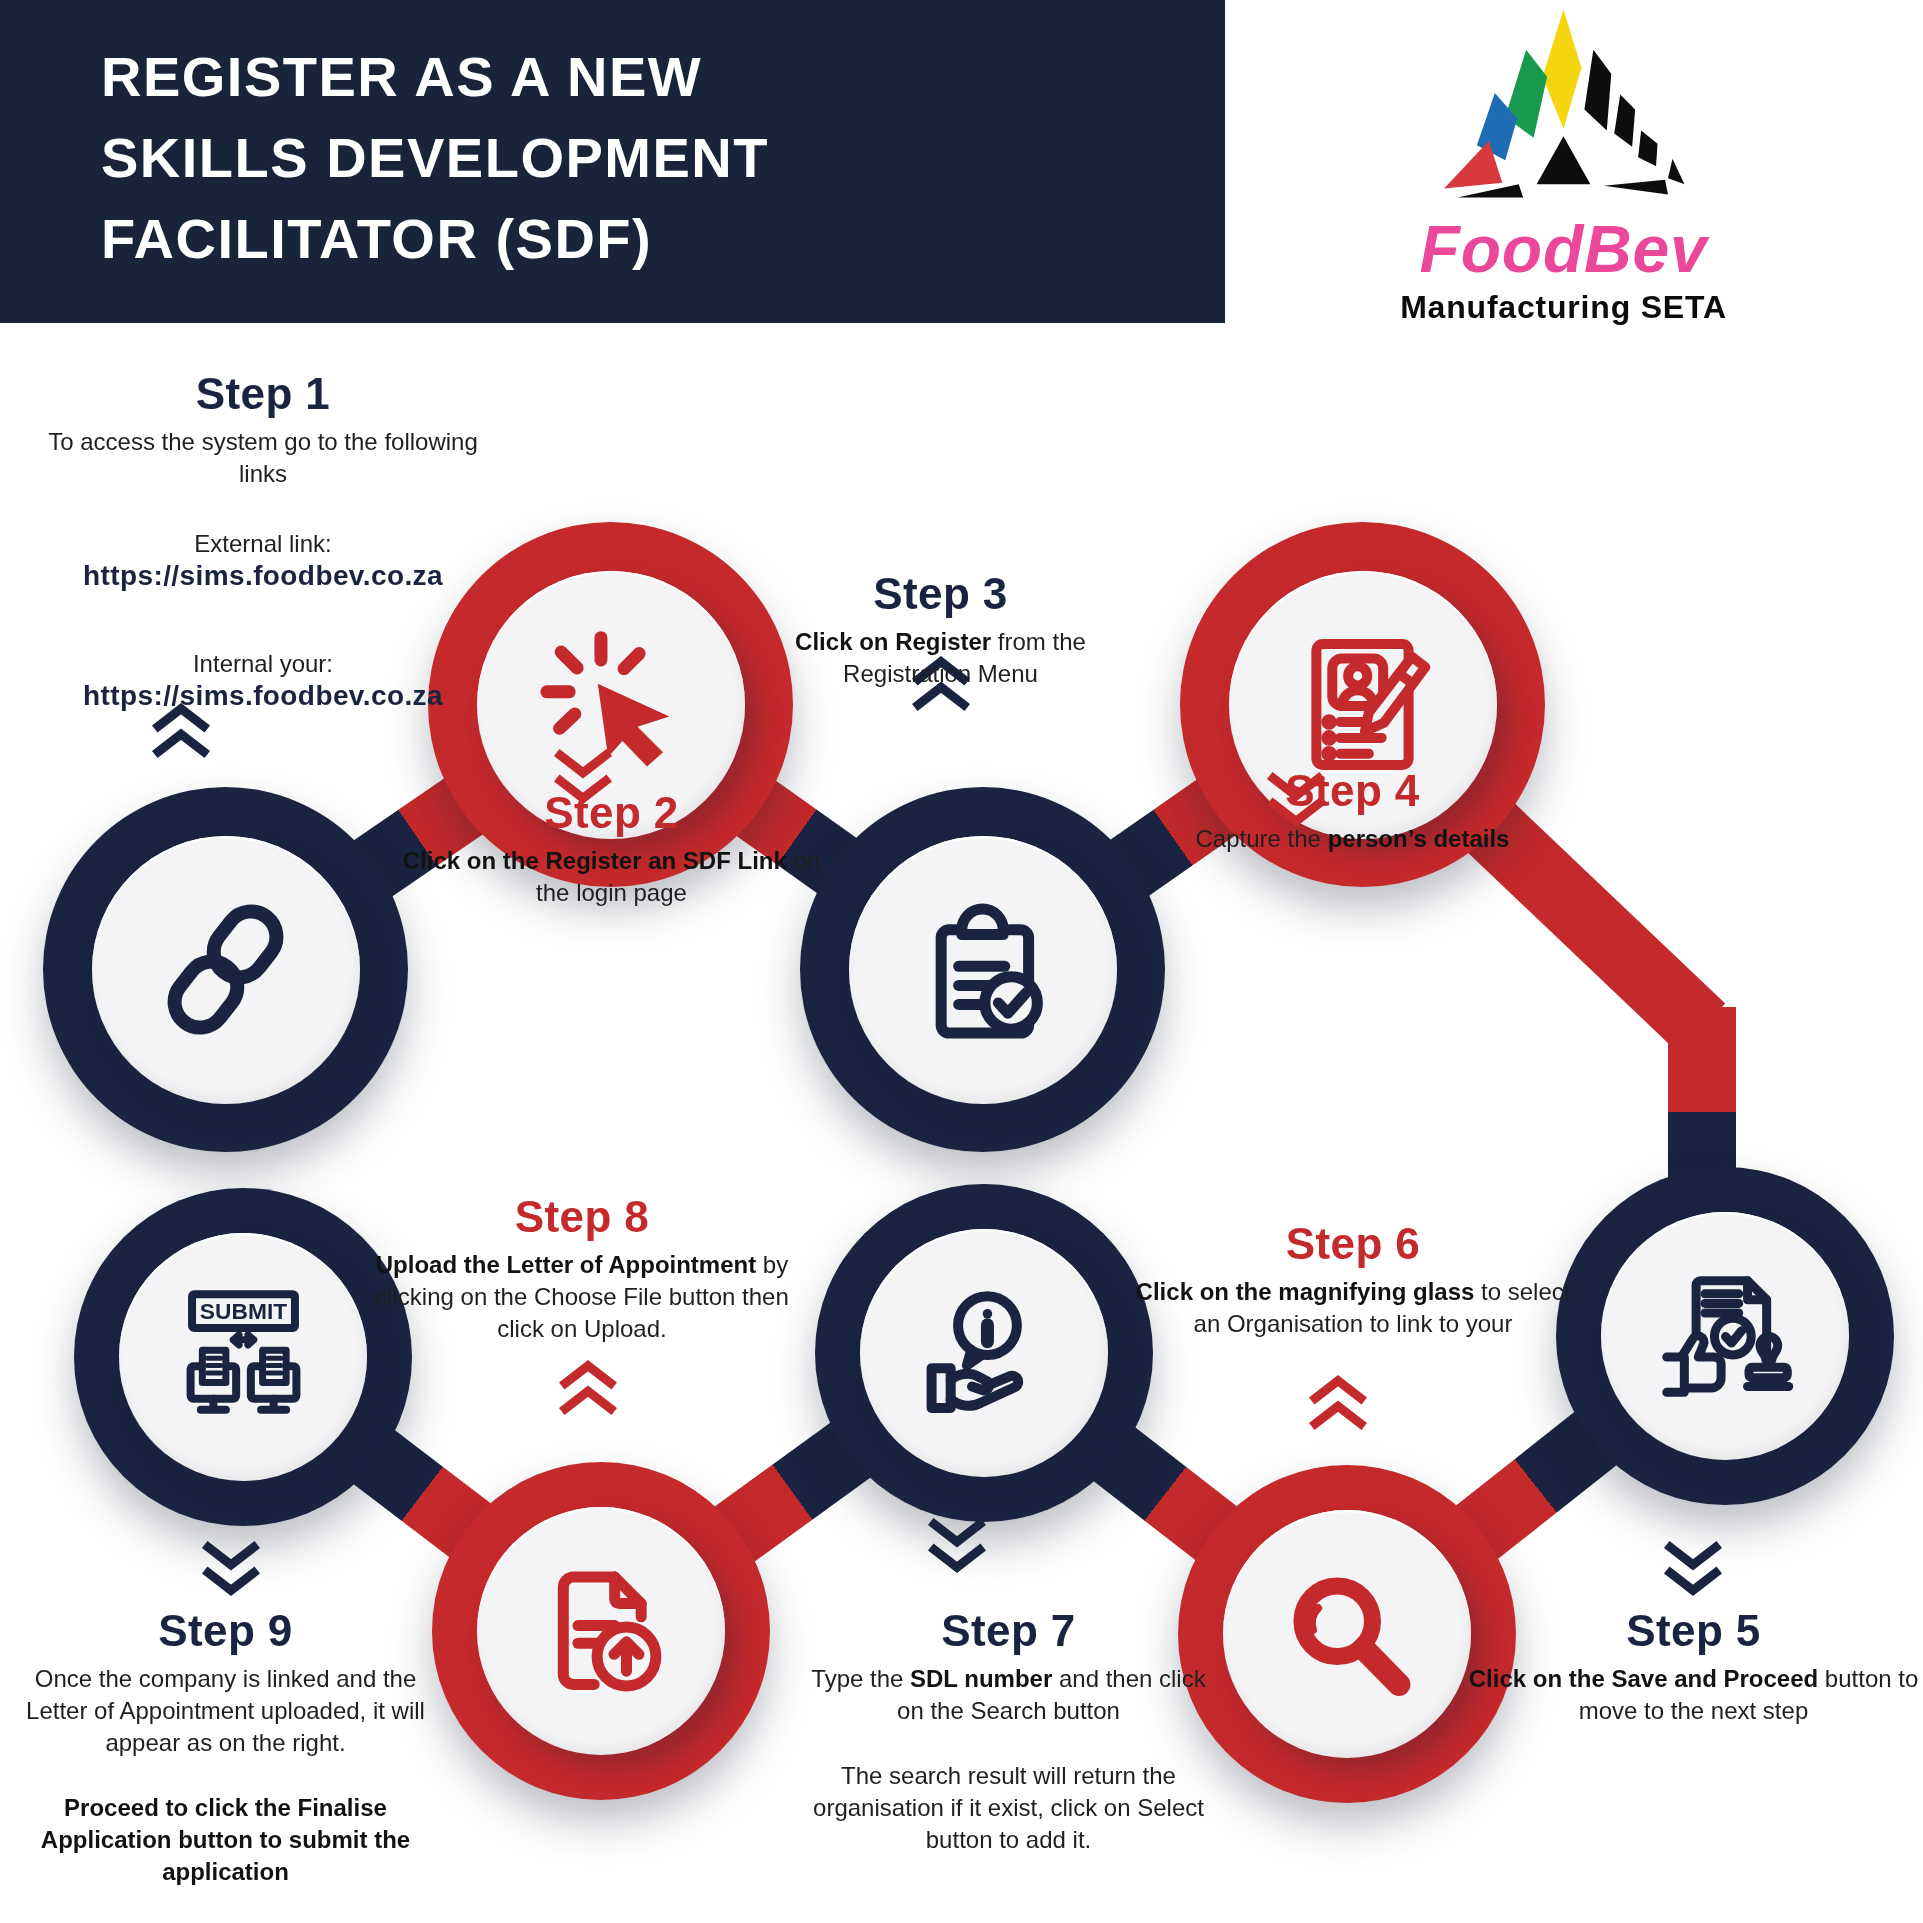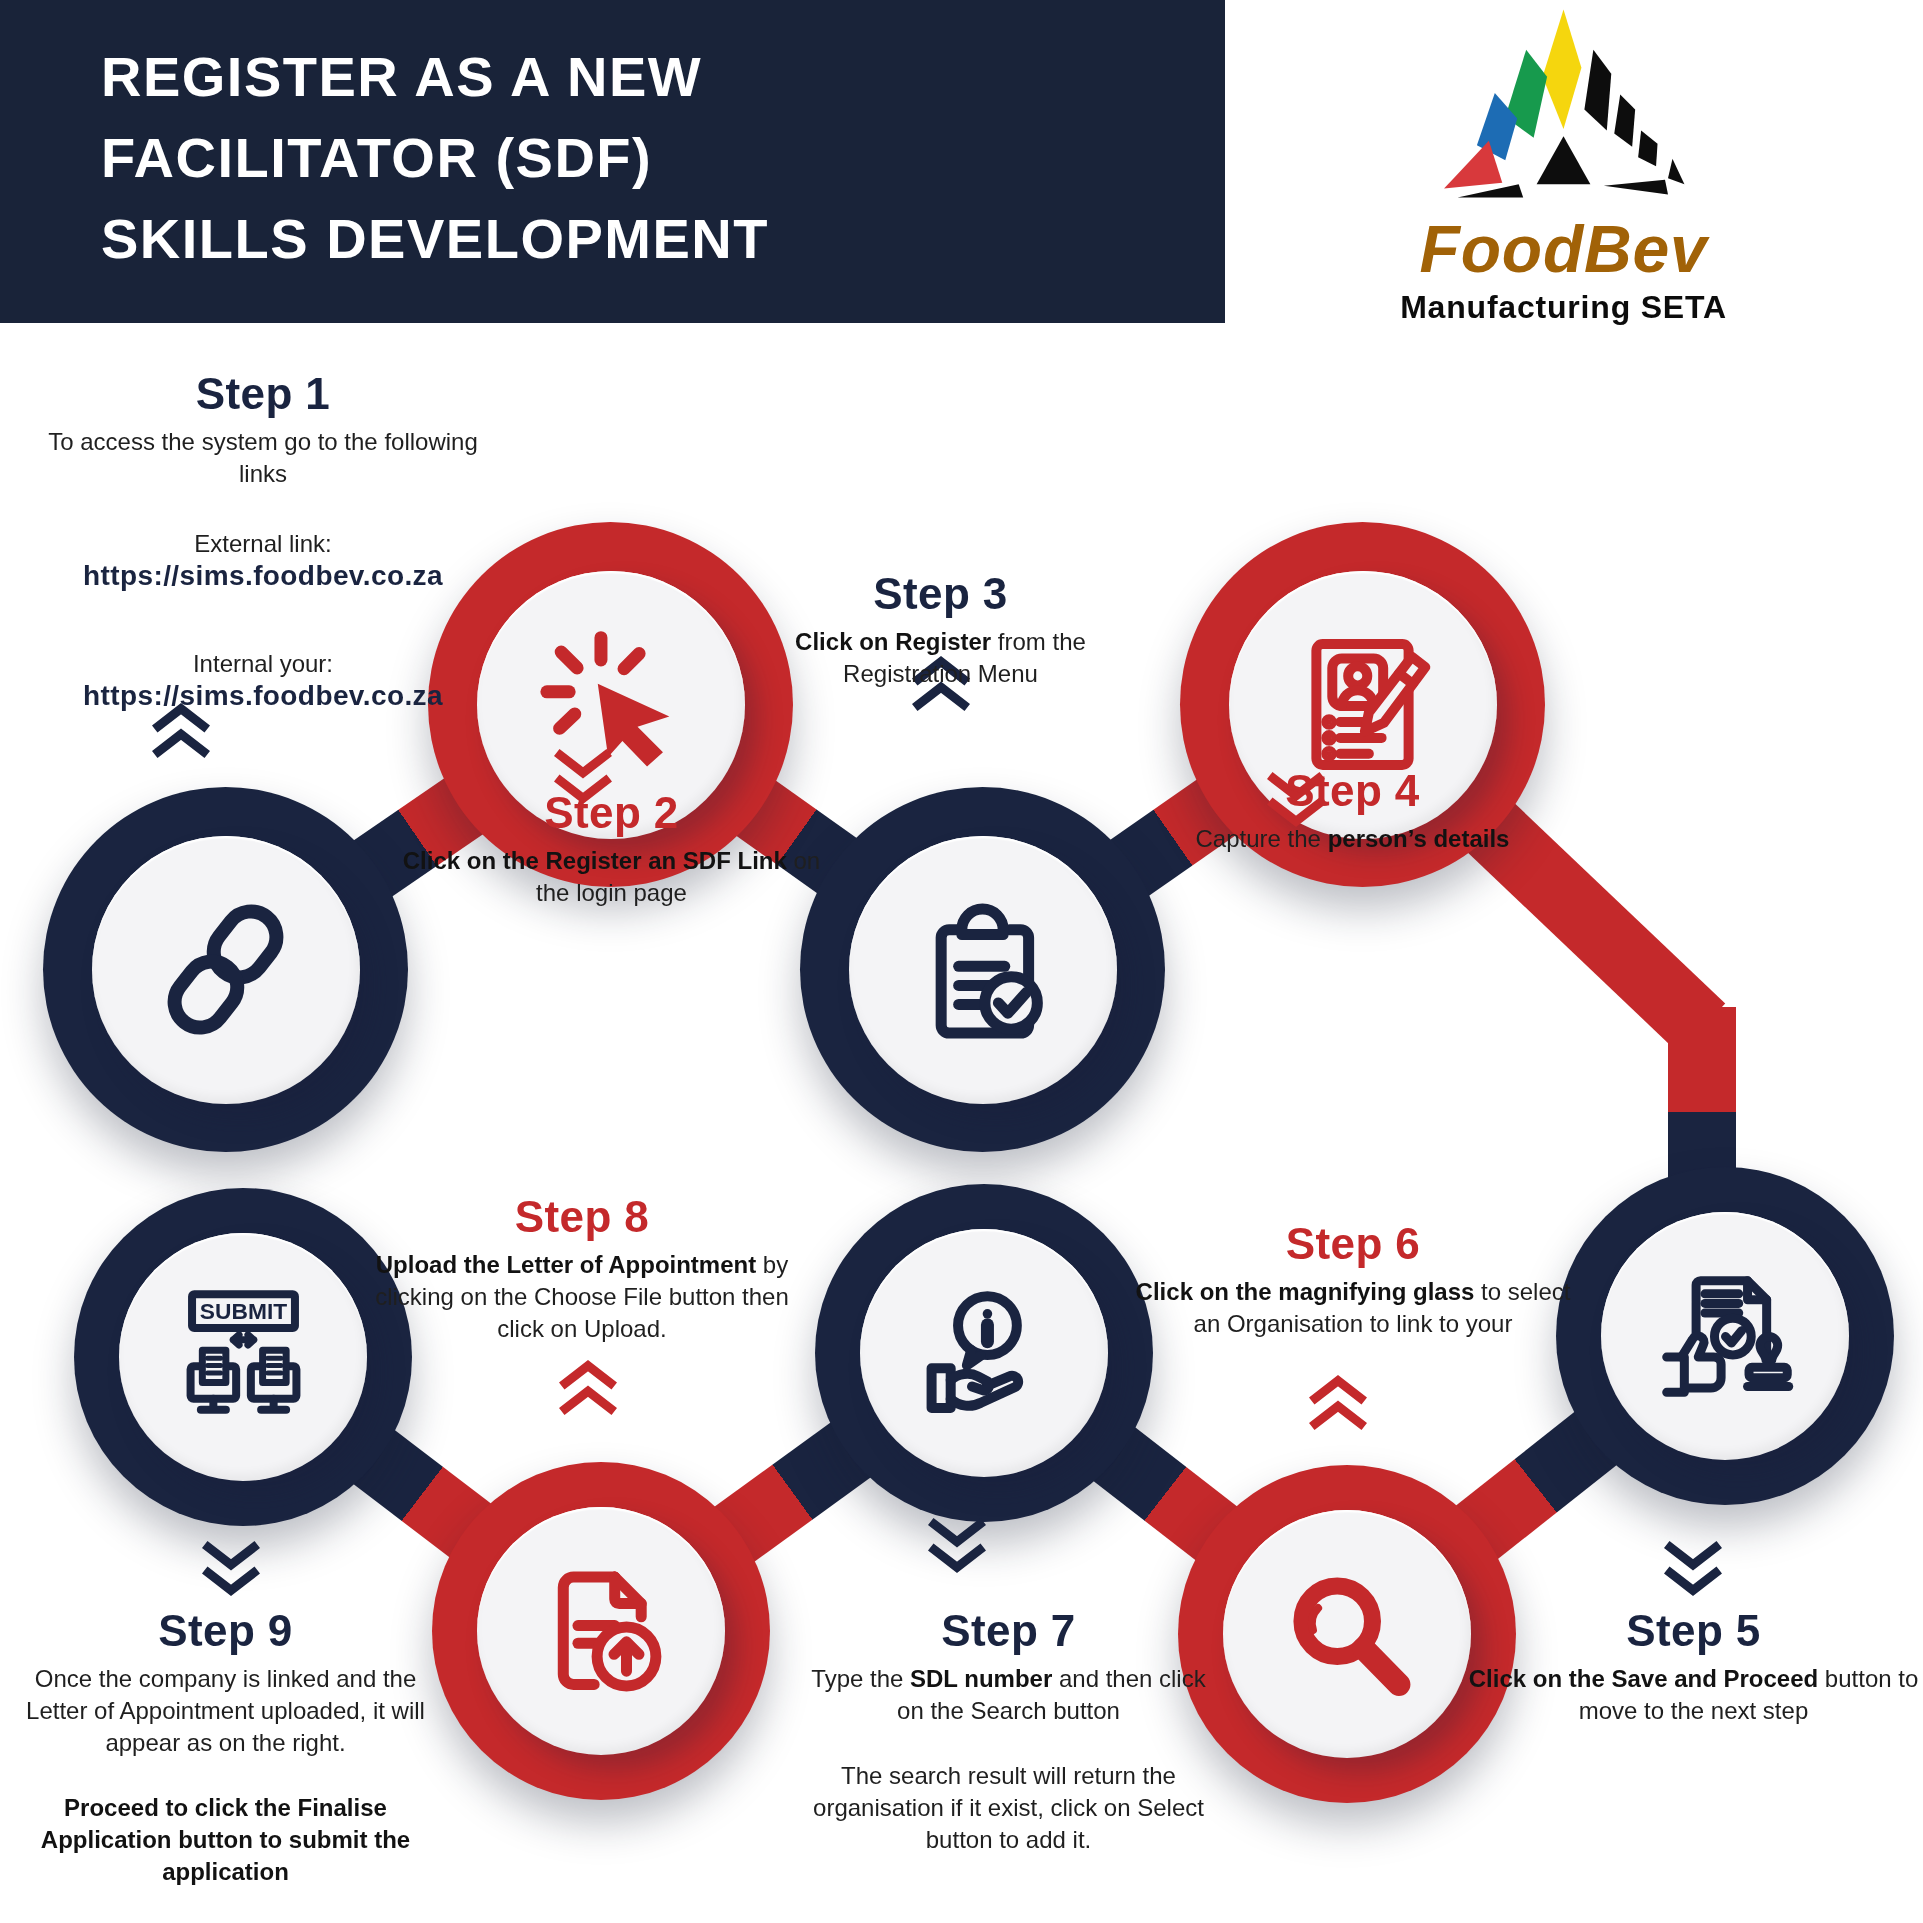--- a/index.html
+++ b/index.html
@@ -5,21 +5,21 @@
   html,body{margin:0;padding:0;background:#fff;}
   .canvas{position:relative;width:1924px;height:1924px;background:var(--background,#fff);
     font-family:"Liberation Sans",sans-serif;overflow:hidden;}
   
   .header{position:absolute;left:0;top:0;width:1225px;height:323px;background:var(--header-bg,#192339);
     padding:36px 0 12px 101px;box-sizing:border-box;z-index:4;}
   .header .tl{color:#fff;font-weight:800;font-size:56px;line-height:81px;letter-spacing:1.5px;}
   
   .logo{position:absolute;left:1353px;top:4.5px;width:421px;text-align:center;z-index:4;}
   .logo svg{display:block;margin:0 auto;}
-  .logo .brand{font-size:66px;font-weight:800;font-style:italic;color:#a16207;line-height:69px;margin-top:1.5px;letter-spacing:0.8px;}
+  .logo .brand{font-size:66px;font-weight:800;font-style:italic;color:#ec4899;line-height:69px;margin-top:1.5px;letter-spacing:0.8px;}
   .logo .sub{font-size:32px;font-weight:700;color:#0c0c0c;margin-top:4.5px;letter-spacing:0.8px;}
   .lg-y{fill:var(--logo-yellow,#f5d60e);} .lg-g{fill:var(--logo-green,#179a4d);}
   .lg-b{fill:var(--logo-blue,#1d6cb4);} .lg-r{fill:var(--logo-red,#d8393c);} .lg-k{fill:#0d0d0d;}
   
   .bar{position:absolute;height:68px;transform-origin:0 50%;z-index:1;}
   
   .node{position:absolute;border-radius:50%;display:flex;align-items:center;justify-content:center;
     z-index:2;box-shadow:0 22.5px 41px rgba(20,27,52,.28);}
   .ring-navy{background:var(--navy,#1a2440);} .ring-red{background:var(--red,#c4292b);}
   .d486{width:365px;height:365px;} .d450{width:338px;height:338px;}
@@ -46,22 +46,22 @@
   .s1 .url{font-size:28px;line-height:33px;font-weight:800;color:var(--navy,#1a2440);letter-spacing:0.4px;}
   .s1 .url.gap{margin-bottom:57px;}
 </style>
 </head>
 <body>
 
 <div class="canvas">
 
   <div class="header">
     <div class="tl">REGISTER AS A NEW</div>
+    <div class="tl">SKILLS DEVELOPMENT</div>
     <div class="tl">FACILITATOR (SDF)</div>
-    <div class="tl">SKILLS DEVELOPMENT</div>
   </div>
 
   <div class="logo">
     <svg width="301" height="209" viewBox="0 0 400 280">
       <polygon class="lg-y" points="200,6 172,96 200,166 224,84"></polygon>
       <polygon class="lg-g" points="150,60 122,150 160,178 178,96"></polygon>
       <polygon class="lg-b" points="108,118 84,188 122,208 138,152"></polygon>
       <polygon class="lg-r" points="40,246 100,182 118,238"></polygon>
       <polygon class="lg-k" points="240,60 228,140 258,168 264,92"></polygon>
       <polygon class="lg-k" points="276,120 268,172 292,190 296,140"></polygon>

